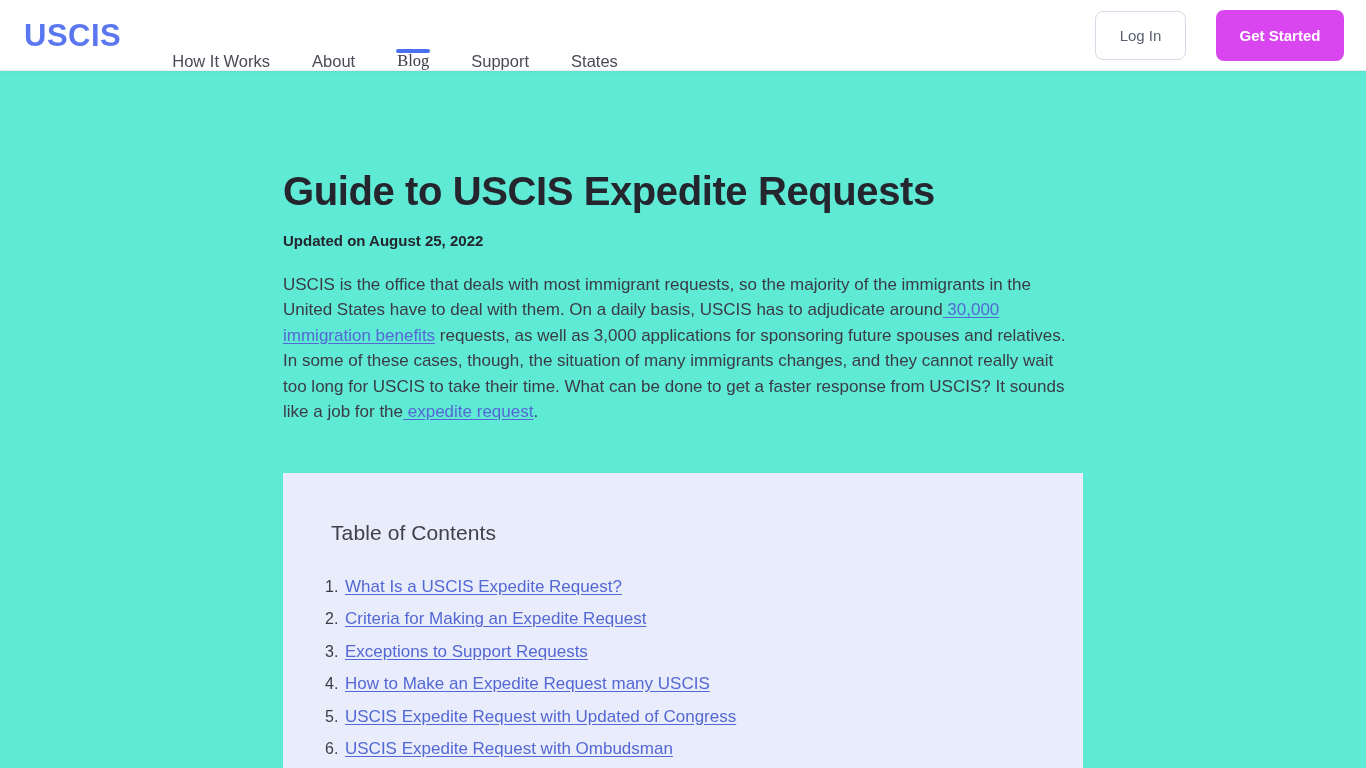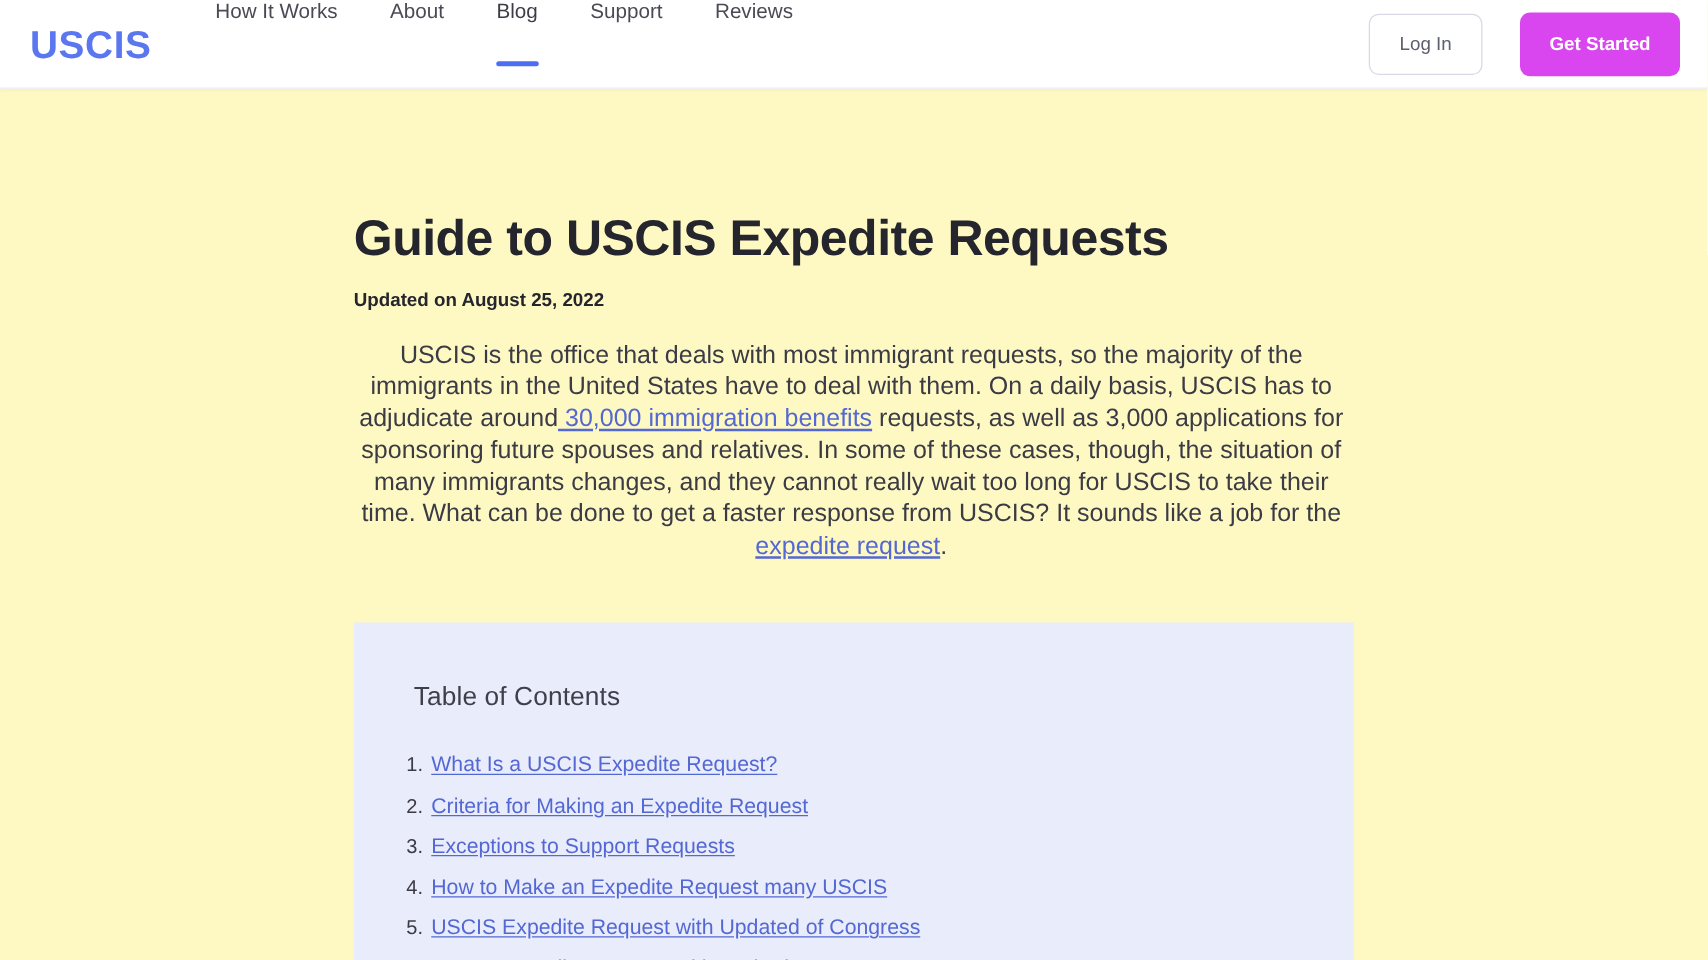--- a/index.html
+++ b/index.html
@@ -40,25 +40,25 @@
     margin-left: 30px;
     height: 71px;
   }
   .nav-item {
     position: relative;
     color: #4a4a55;
     font-size: 16.5px;
     padding: 0 21px;
     height: 71px;
     display: flex;
-    align-items: flex-start;
+    align-items: flex-end;
     white-space: nowrap;
     cursor: pointer;
   }
-  .nav-item.active { color: #3d3d47; }
+  .nav-item.active { color: #3d3d47; font-family: Liberation Serif, serif; }
   .nav-underline {
     position: absolute;
     left: 50%;
     transform: translateX(-50%);
     bottom: 18px;
     width: 34px;
     height: 3.5px;
     background: #4b6ff0;
     border-radius: 2px;
   }
@@ -97,21 +97,21 @@
     align-items: center;
     justify-content: center;
     cursor: pointer;
   }
 
   
   .page {
     width: 1366px;
     height: 697px;
     overflow: hidden;
-    background: #fef9c3;
+    background: #5eead4;
   }
   .article {
     width: 800px;
     margin-left: 283px;
     padding-top: 98px;
   }
   .post-title {
     margin: 0;
     font-size: 40px;
     font-weight: 700;
@@ -124,25 +124,24 @@
     padding-top: 30px;
     font-size: 15px;
     font-weight: 700;
     color: #25252e;
   }
   .post-meta.second { padding-top: 18px; }
 
   .post-body {
     margin: 0;
     padding-top: 23px;
-    font-size: 20px;
+    font-size: 17px;
     line-height: 25.5px;
     color: #3b3b45;
     width: 796px;
-    text-align: center;
   }
   .post-body a,
   .inline-link {
     color: #5468d4;
     text-decoration: underline;
     text-underline-offset: 2px;
     cursor: pointer;
   }
 
   
@@ -203,21 +202,21 @@
       <span>About</span>
     </div>
     <div class="nav-item active">
       <span>Blog</span>
       <span class="nav-underline"></span>
     </div>
     <div class="nav-item">
       <span>Support</span>
     </div>
     <div class="nav-item">
-      <span>Reviews</span>
+      <span>States</span>
     </div>
   </nav>
 
   <div class="header-actions">
     <button class="btn-login">Log In</button>
     <button class="btn-getstarted">Get Started</button>
   </div>
 
 </header>
 

